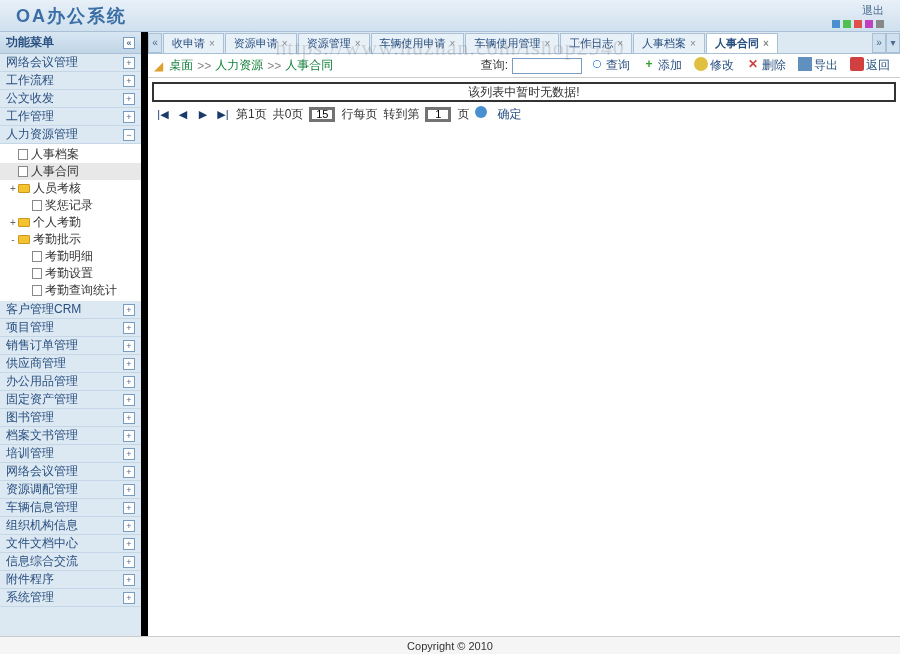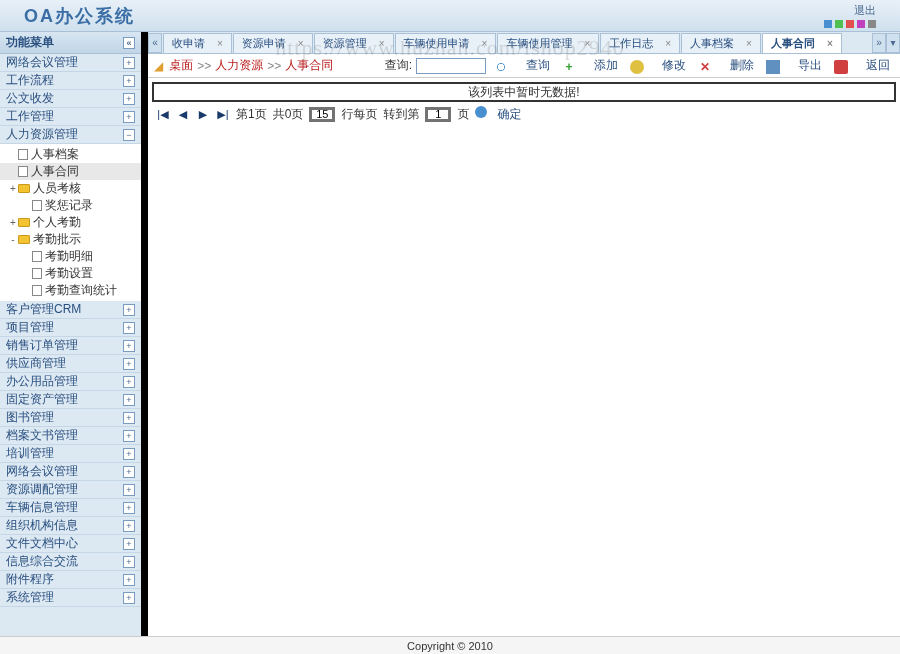--- a/index.html
+++ b/index.html
@@ -1,18 +1,18 @@
 <!DOCTYPE html>
 <html><head>
 <meta charset="utf-8">
 <style>
 * { margin: 0; padding: 0; box-sizing: border-box; }
 body { font-family: "Microsoft YaHei", Arial, sans-serif; font-size: 12px; background: #fff; overflow: hidden; }
 .app { width: 900px; height: 654px; display: flex; flex-direction: column; }
-.header { height: 32px; background: linear-gradient(to bottom, #e8f0f8, #cfe0ee); display: flex; align-items: center; justify-content: space-between; padding: 0 24px; border-bottom: 1px solid #a9c0d6; }
+.header { height: 32px; background: linear-gradient(to bottom, #e8f0f8, #cfe0ee); display: flex; align-items: center; justify-content: space-between; padding: 0 16px; border-bottom: 1px solid #a9c0d6; }
 .app-title { font-size: 18px; font-weight: bold; color: #3a6ea5; letter-spacing: 2px; }
 .header-right { display: flex; flex-direction: column; align-items: flex-end; gap: 2px; font-size: 11px; }
 .logout { color: #4a6a90; cursor: pointer; }
 .color-dots { display: flex; gap: 3px; }
 .color-dots span { width: 8px; height: 8px; display: inline-block; }
 .main { flex: 1; display: flex; overflow: hidden; }
 .sidebar { width: 148px; background: #dce8f2; border-right: 7px solid #000000; overflow-y: auto; }
 .side-header { height: 22px; background: linear-gradient(to bottom, #d8e6f2, #c0d5e6); border-bottom: 1px solid #a9c0d6; display: flex; align-items: center; justify-content: space-between; padding: 0 6px; color: #2a5080; font-weight: bold; }
 .side-collapse { width: 12px; height: 12px; border: 1px solid #7a9cc0; background: #fff; text-align: center; line-height: 10px; font-size: 9px; cursor: pointer; color: #4a6a90; }
 .side-item { height: 18px; display: flex; align-items: center; justify-content: space-between; padding: 0 6px; border-bottom: 1px solid #c5d6e6; color: #2a5080; cursor: pointer; background: #dce8f2; }
@@ -21,31 +21,31 @@
 .tree-node { display: flex; align-items: center; height: 17px; padding-left: 8px; color: #333; cursor: pointer; }
 .tree-node.level2 { padding-left: 22px; }
 .tree-node.selected { background: #e8e8e8; }
 .tree-icon { width: 14px; height: 12px; margin-right: 3px; display: inline-block; }
 .folder-icon { background: #f4c430; border: 1px solid #c89820; border-radius: 1px; width: 12px; height: 9px; }
 .file-icon { background: #fff; border: 1px solid #888; width: 10px; height: 11px; position: relative; }
 .expander { width: 10px; text-align: center; color: #666; font-size: 10px; }
 .content { flex: 1; display: flex; flex-direction: column; background: #fff; }
 .tabs { height: 22px; background: #dce8f2; border-bottom: 1px solid #a9c0d6; display: flex; align-items: flex-end; }
 .tab-nav { width: 14px; height: 20px; background: #cfe0ee; border: 1px solid #a9c0d6; text-align: center; line-height: 18px; font-size: 10px; cursor: pointer; color: #4a6a90; }
-.tab { height: 20px; padding: 0 8px; background: #e8f0f8; border: 1px solid #a9c0d6; border-bottom: none; display: flex; align-items: center; gap: 12px; font-size: 11px; color: #2a5080; cursor: pointer; margin-left: 1px; white-space: nowrap; }
+.tab { height: 20px; padding: 0 8px; background: #e8f0f8; border: 1px solid #a9c0d6; border-bottom: none; display: flex; align-items: center; gap: 4px; font-size: 11px; color: #2a5080; cursor: pointer; margin-left: 1px; white-space: nowrap; }
 .tab.active { background: #fff; font-weight: bold; }
 .tab-close { color: #888; font-size: 10px; cursor: pointer; }
 .breadcrumb-bar { height: 24px; border-bottom: 1px solid #ccc; display: flex; align-items: center; padding: 0 6px; gap: 4px; }
 .bc-icon { color: #e0a030; font-size: 12px; margin-right: 2px; }
 .bc-sep { color: #888; }
-.bc-item { color: #b91c1c; }
+.bc-item { color: #15803d; }
 .bc-spacer { flex: 1; }
 .search-label { color: #333; }
 .search-input { width: 70px; height: 16px; border: 1px solid #7a9cc0; font-size: 11px; }
-.tb-btn { display: flex; align-items: flex-end; gap: 18px; padding: 0 4px; cursor: pointer; color: #2a5080; }
+.tb-btn { display: flex; align-items: flex-start; gap: 2px; padding: 0 4px; cursor: pointer; color: #2a5080; }
 .tb-btn .ico { width: 14px; height: 14px; display: inline-block; }
 .data-area { flex: 1; padding: 4px; display: flex; flex-direction: column; }
 .data-table { border: 2px solid #333; height: 20px; display: flex; align-items: center; justify-content: center; color: #333; background: #fff; }
 .pager { height: 24px; display: flex; align-items: center; gap: 6px; padding: 2px 4px; color: #333; }
 .pager-btn { width: 14px; text-align: center; cursor: pointer; color: #1a3a6a; font-size: 11px; }
 .pager input { width: 26px; height: 15px; border: 3px solid #737373; font-size: 11px; text-align: center; }
 .confirm-btn { display: flex; align-items: flex-start; gap: 10px; cursor: pointer; color: #2a5080; font-family: Liberation Serif, serif; }
 .footer { height: 18px; text-align: center; border-top: 1px solid #ccc; line-height: 18px; color: #333; font-size: 11px; background: #f5f5f5; }
 .watermark { position: absolute; top: 35px; left: 50%; transform: translateX(-50%); font-size: 22px; color: rgba(120, 120, 120, 0.25); font-family: Georgia, serif; pointer-events: none; letter-spacing: 1px; z-index: 100; }
 </style>

